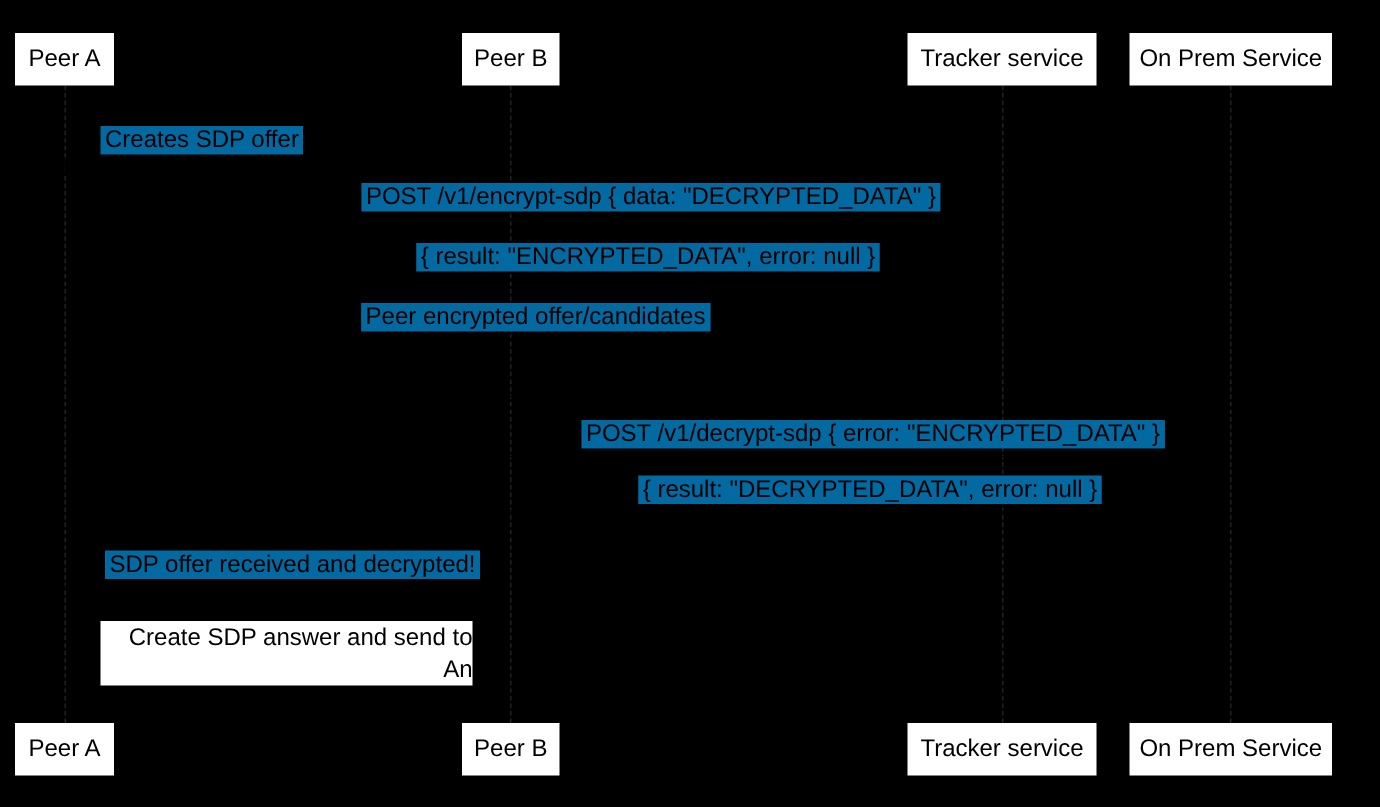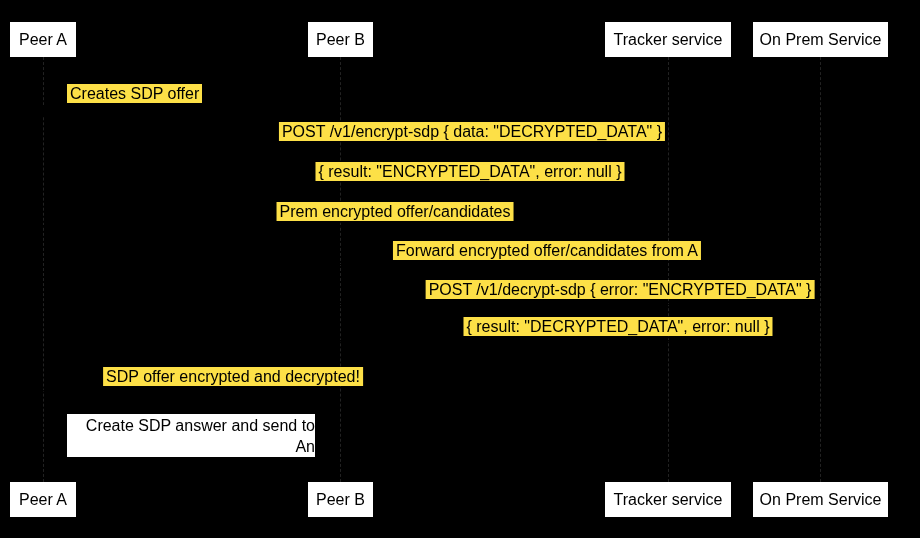--- a/index.html
+++ b/index.html
@@ -26,30 +26,30 @@
     background: #ffffff;
     color: #000000;
     font-size: 16px;
     line-height: 35px;
     text-align: center;
     white-space: nowrap;
     box-sizing: border-box;
   }
   .msg-label {
     position: absolute;
-    background: #fde047;
+    background: #0369a1;
     color: #000000;
     font-size: 16px;
     line-height: 19px;
     height: 19px;
     padding: 0 3px;
     white-space: nowrap;
     box-sizing: border-box;
   }
-  .msg-label.centered { transform: translateX(-50%); margin-left: 38px; }
+  .msg-label.centered { transform: translateX(-50%); }
   .arrow {
     position: absolute;
     height: 0;
     border-top: 1px solid #000000; 
   }
   .self-loop {
     position: absolute;
     border: 1px solid #000000; 
   }
   .note-box {
@@ -84,29 +84,28 @@
   <div class="actor-box" style="left:308px; top:482px; width:65px">Peer B</div>
   <div class="actor-box" style="left:605px; top:482px; width:126px">Tracker service</div>
   <div class="actor-box" style="left:753px; top:482px; width:135px">On Prem Service</div>
 
   <div class="msg-label" style="left:67px; top:84px">Creates SDP offer</div>
 
   <div class="msg-label centered" style="left:434px; top:122px">POST /v1/encrypt-sdp { data: "DECRYPTED_DATA" }</div>
 
   <div class="msg-label centered" style="left:432px; top:162px">{ result: "ENCRYPTED_DATA", error: null }</div>
 
-  <div class="msg-label centered" style="left:357px; top:202px">Prem encrypted offer/candidates</div>
+  <div class="msg-label centered" style="left:357px; top:202px">Peer encrypted offer/candidates</div>
 
-  <div class="msg-label centered" style="left:509px; top:241px">Forward encrypted offer/candidates from A</div>
 
   <div class="msg-label centered" style="left:582px; top:280px">POST /v1/decrypt-sdp { error: "ENCRYPTED_DATA" }</div>
 
   <div class="msg-label centered" style="left:580px; top:317px">{ result: "DECRYPTED_DATA", error: null }</div>
 
-  <div class="msg-label centered" style="left:195px; top:367px">SDP offer encrypted and decrypted!</div>
+  <div class="msg-label centered" style="left:195px; top:367px">SDP offer received and decrypted!</div>
 
   <div class="self-loop" style="left:43px; top:105px; width:28px; height:10px"></div>
   <div class="arrow" style="left:43px;  top:146px; width:777px"></div>
   <div class="arrow" style="left:43px;  top:186px; width:777px"></div>
   <div class="arrow" style="left:43px;  top:225px; width:625px"></div>
   <div class="arrow" style="left:340px; top:264px; width:328px"></div>
   <div class="arrow" style="left:340px; top:304px; width:480px"></div>
   <div class="arrow" style="left:340px; top:340px; width:480px"></div>
   <div class="arrow" style="left:43px;  top:390px; width:297px"></div>
 

